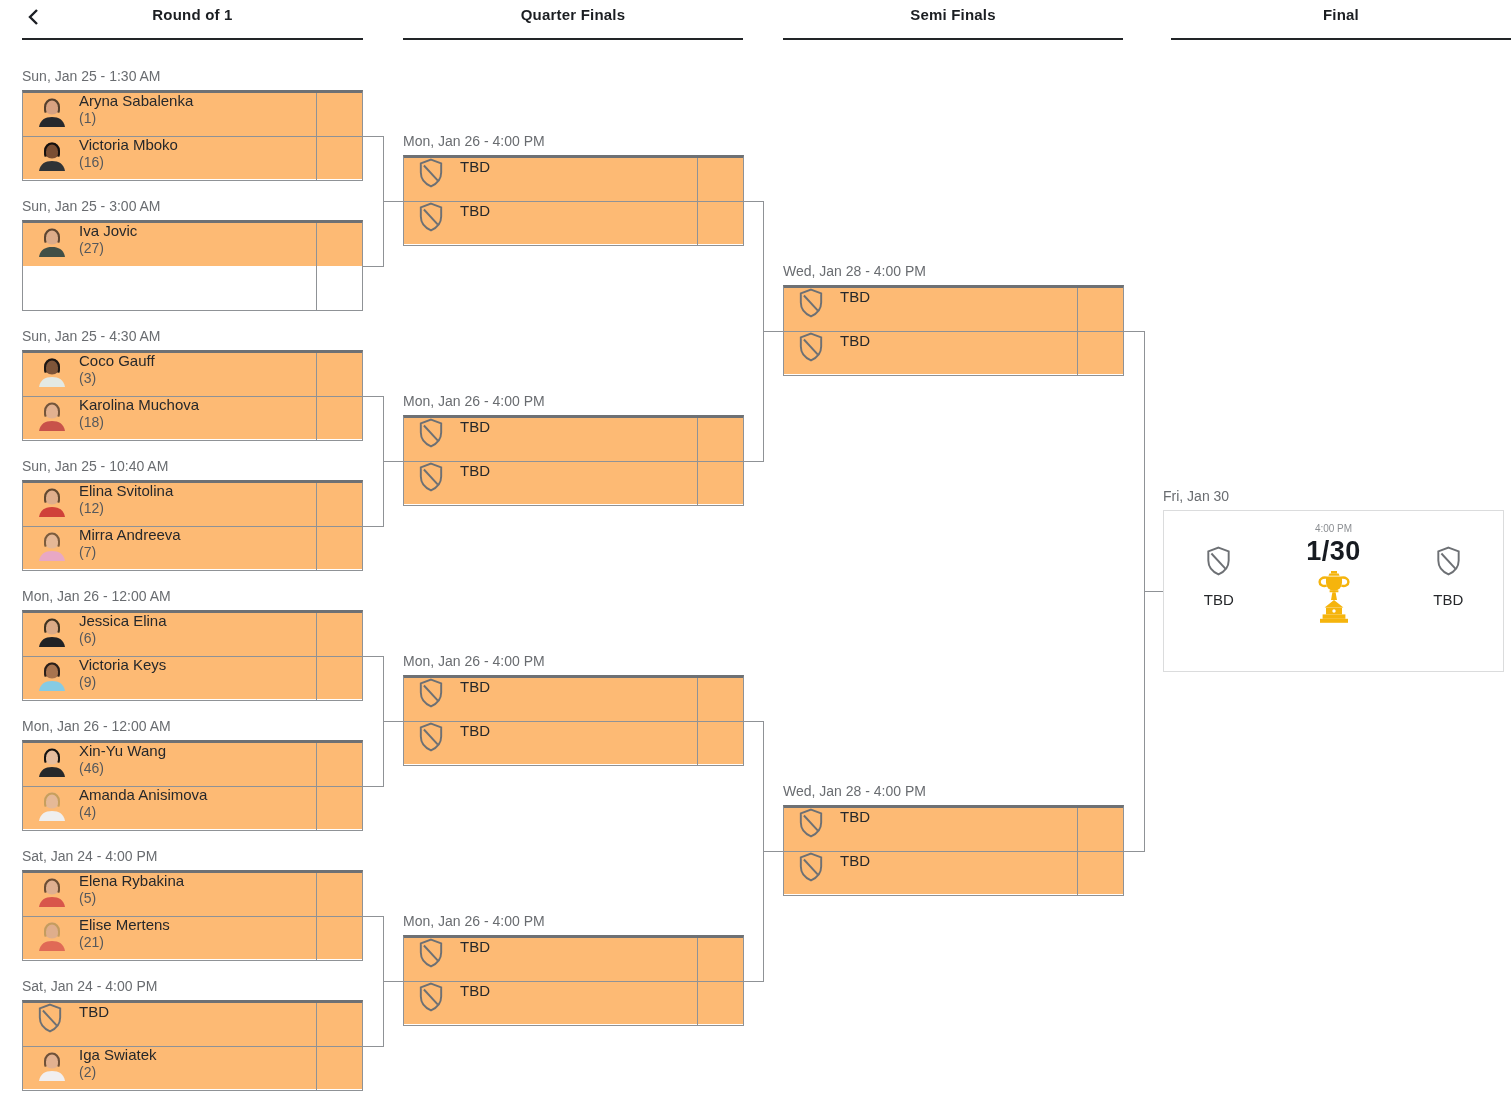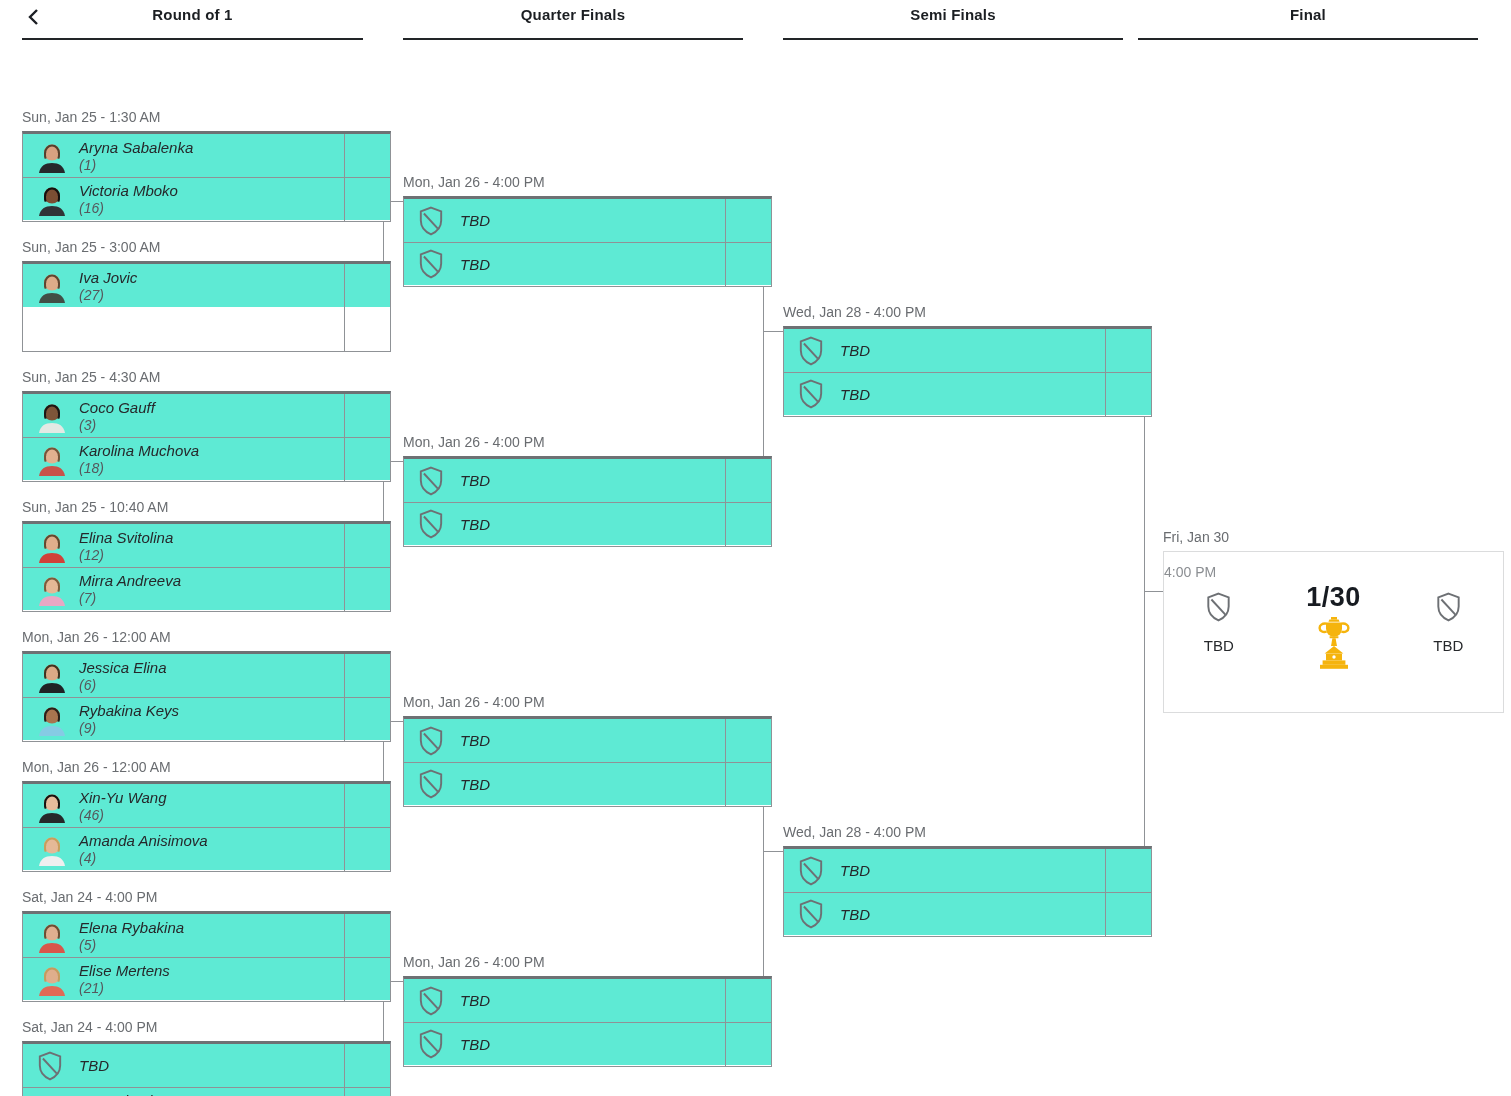--- a/index.html
+++ b/index.html
@@ -14,51 +14,51 @@
     padding-top:6px;text-align:center;font-size:15px;font-weight:700;
     color:var(--header_text,#1b1e22);letter-spacing:.2px;
   }
   .underline{position:absolute;left:0;right:0;top:38px;height:2px;background:var(--header_underline,#222528);}
   .backbtn{
     position:absolute;left:24px;top:4px;width:26px;height:26px;border:none;background:transparent;
     padding:0;cursor:pointer;
   }
   .backbtn svg{display:block;}
   
-  .match{position:absolute;width:369px;margin-top:41px;}
+  .match{position:absolute;width:341px;}
   .mdate{font-size:14px;color:var(--date_text,#696c70);height:17px;margin-bottom:5px;white-space:nowrap;}
   .mbox{
     position:relative;box-sizing:border-box;height:91px;background:#fff;
     border:1px solid var(--box_border,#8f9296);
     border-top:3px solid var(--box_border_top,#6e7174);
   }
   .scorecol{position:absolute;top:0;bottom:0;right:0;width:45px;border-left:1px solid var(--box_border,#8f9296);}
   .prow{
-    height:43px;display:flex;align-items:center;padding-left:13px;box-sizing:border-box;
-    padding-right:50px;background:#5eead4;font-style:italic;
+    height:43px;display:flex;align-items:flex-start;padding-left:13px;box-sizing:border-box;
+    padding-right:50px;background:#fdba74;
   }
   .prow + .prow{border-top:1px solid var(--box_border,#8f9296);}
   .avatar{width:32px;height:34px;flex:0 0 32px;margin-right:11px;}
   .pmeta{line-height:1;}
   .pname{font-size:15px;color:var(--name_text,#26282b);margin-bottom:3px;white-space:nowrap;}
   .pseed{font-size:14px;color:var(--seed_text,#55585c);}
   .shield{width:26px;height:30px;flex:0 0 26px;margin-right:16px;margin-left:1px;}
   .shield path{fill:none;stroke:var(--tbd_icon,#6d7074);stroke-width:1.8;}
   .shield line{stroke:var(--tbd_icon,#6d7074);stroke-width:1.8;}
   .tbdname{font-size:15px;color:var(--name_text,#26282b);}
   
   .cline{position:absolute;background:var(--connector,#8f9296);}
   .cline.h{height:1px;}
   .cline.v{width:1px;}
   
   .fcard{
     box-sizing:border-box;width:341px;height:162px;background:#fff;
     border:1px solid var(--final_card_border,#dbdcdd);
   }
-  .ftime{font-size:14px;color:var(--time_text,#8b8e92);margin-top:12px;}
+  .ftime{text-align:center;font-size:10px;color:var(--time_text,#8b8e92);margin-top:12px;}
   .fmain{display:grid;grid-template-columns:1fr 120px 1fr;margin-top:8px;}
   .fside{text-align:center;}
   .fside .shield{width:27px;height:30px;margin:4px 0 0 0;flex:none;}
   .ftbd{font-size:15px;color:var(--name_text,#26282b);margin-top:11px;}
   .fcenter{text-align:center;margin-top:-6px;}
   .fscore{font-size:27px;font-weight:700;color:var(--score_text,#171b21);letter-spacing:.5px;}
   .trophy{width:40px;height:54px;margin-top:4px;}
   .trophy .gold{fill:var(--trophy_gold,#f5b40d);}
   .trophy .goldstroke{fill:none;stroke:var(--trophy_gold,#f5b40d);stroke-width:2.4;}
 </style>
@@ -76,21 +76,21 @@
   <div class="underline"></div>
 </div>
 <div class="colhead" style="left:403px;width:340px">
   <div class="coltitle">Quarter Finals</div>
   <div class="underline"></div>
 </div>
 <div class="colhead" style="left:783px;width:340px">
   <div class="coltitle">Semi Finals</div>
   <div class="underline"></div>
 </div>
-<div class="colhead" style="left:1138px;width:340px">
+<div class="colhead" style="left:1171px;width:340px">
   <div class="coltitle">Final</div>
   <div class="underline"></div>
 </div>
 
 <div>
 
   <div class="cline h" style="left:363px;top:136px;width:20px"></div>
   <div class="cline h" style="left:363px;top:266px;width:20px"></div>
   <div class="cline v" style="left:383px;top:136px;height:131px"></div>
   <div class="cline h" style="left:383px;top:201px;width:20px"></div>
@@ -263,21 +263,21 @@
     </div>
     <div class="prow">
       <svg class="avatar" viewBox="0 0 32 34">
           <path class="shirt" d="M3 34c1.2-7.2 6.2-10 13-10s11.8 2.8 13 10z" fill="#86cbe4"></path>
           <circle class="skin" cx="16" cy="13.5" r="8" fill="#a8744f"></circle>
           <path class="hair" d="M8 14A8 8.5 0 0 1 24 14l-2.2 0A5.8 6.5 0 0 0 10.2 14Z" fill="#2a1f19"></path>
           <path class="hair" d="M8 14q-.3 4 .8 6l1.8-.8q-.8-2.4-.6-5.2Z" fill="#2a1f19"></path>
           <path class="hair" d="M24 14q.3 4-.8 6l-1.8-.8q.8-2.4.6-5.2Z" fill="#2a1f19"></path>
         </svg>
       <div class="pmeta">
-          <div class="pname">Rybakina Keys</div>
+          <div class="pname">Victoria Keys</div>
           <div class="pseed">(9)</div>
         </div>
     </div>
     <div class="scorecol"></div>
   </div>
 </div>
 
 <div class="match" style="left:22px;top:718px">
   <div class="mdate">Mon, Jan 26 - 12:00 AM</div>
   <div class="mbox">

